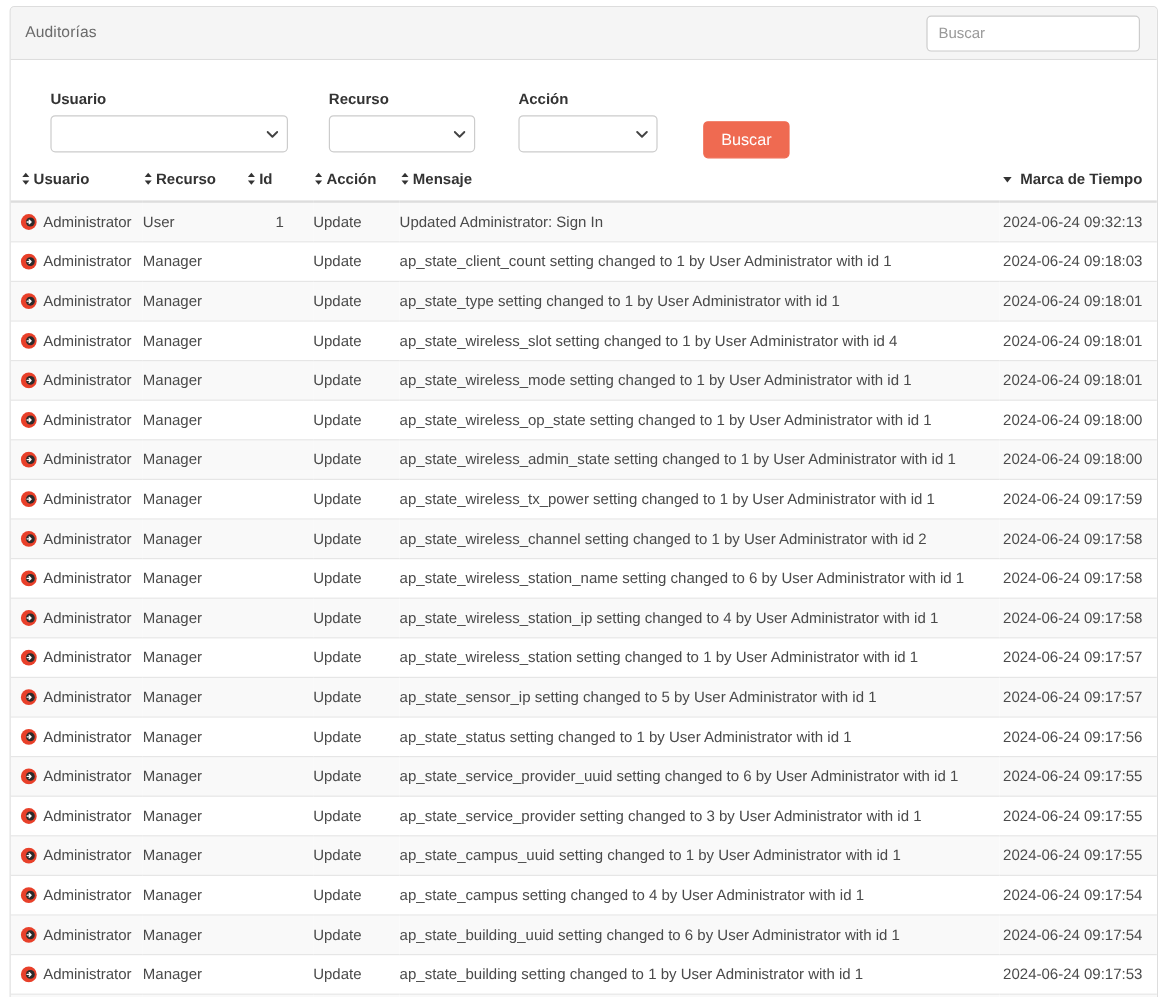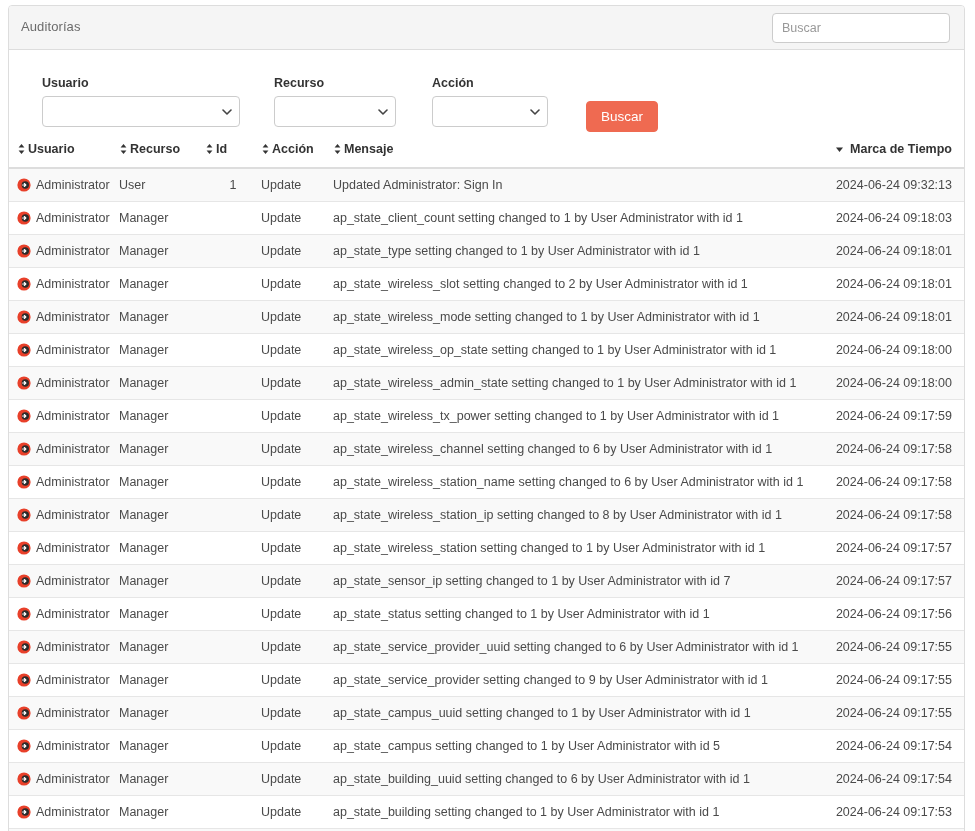--- a/index.html
+++ b/index.html
@@ -386,21 +386,21 @@
                     <circle cx="8.3" cy="7" r="3.7" fill="#2b2b2b"></circle>
                     <path d="M5.6 7 L8.6 7 M7.3 5.5 L8.9 7 L7.3 8.5" stroke="#ffffff" stroke-width="1.1" fill="none" stroke-linecap="round" stroke-linejoin="round"></path>
                   </svg>
                 </span>
                 <span>Administrator</span>
               </span>
             </td>
             <td>Manager</td>
             <td class="id-cell"></td>
             <td class="act-cell">Update</td>
-            <td class="msg-cell">ap_state_wireless_slot setting changed to 2 by User Administrator with id 1</td>
+            <td class="msg-cell">ap_state_wireless_slot setting changed to 1 by User Administrator with id 4</td>
             <td class="ts">2024-06-24 09:18:01</td>
           </tr>
           <tr>
             <td class="user-cell">
               <span class="user-inner">
                 <span class="user-icon">
                   <svg viewBox="0 0 14 14" width="14" height="14">
                     <circle cx="7" cy="7" r="6.6" fill="#e8402a"></circle>
                     <circle cx="8.3" cy="7" r="3.7" fill="#2b2b2b"></circle>
                     <path d="M5.6 7 L8.6 7 M7.3 5.5 L8.9 7 L7.3 8.5" stroke="#ffffff" stroke-width="1.1" fill="none" stroke-linecap="round" stroke-linejoin="round"></path>
@@ -481,21 +481,21 @@
                     <circle cx="8.3" cy="7" r="3.7" fill="#2b2b2b"></circle>
                     <path d="M5.6 7 L8.6 7 M7.3 5.5 L8.9 7 L7.3 8.5" stroke="#ffffff" stroke-width="1.1" fill="none" stroke-linecap="round" stroke-linejoin="round"></path>
                   </svg>
                 </span>
                 <span>Administrator</span>
               </span>
             </td>
             <td>Manager</td>
             <td class="id-cell"></td>
             <td class="act-cell">Update</td>
-            <td class="msg-cell">ap_state_wireless_channel setting changed to 6 by User Administrator with id 1</td>
+            <td class="msg-cell">ap_state_wireless_channel setting changed to 1 by User Administrator with id 2</td>
             <td class="ts">2024-06-24 09:17:58</td>
           </tr>
           <tr>
             <td class="user-cell">
               <span class="user-inner">
                 <span class="user-icon">
                   <svg viewBox="0 0 14 14" width="14" height="14">
                     <circle cx="7" cy="7" r="6.6" fill="#e8402a"></circle>
                     <circle cx="8.3" cy="7" r="3.7" fill="#2b2b2b"></circle>
                     <path d="M5.6 7 L8.6 7 M7.3 5.5 L8.9 7 L7.3 8.5" stroke="#ffffff" stroke-width="1.1" fill="none" stroke-linecap="round" stroke-linejoin="round"></path>
@@ -519,21 +519,21 @@
                     <circle cx="8.3" cy="7" r="3.7" fill="#2b2b2b"></circle>
                     <path d="M5.6 7 L8.6 7 M7.3 5.5 L8.9 7 L7.3 8.5" stroke="#ffffff" stroke-width="1.1" fill="none" stroke-linecap="round" stroke-linejoin="round"></path>
                   </svg>
                 </span>
                 <span>Administrator</span>
               </span>
             </td>
             <td>Manager</td>
             <td class="id-cell"></td>
             <td class="act-cell">Update</td>
-            <td class="msg-cell">ap_state_wireless_station_ip setting changed to 8 by User Administrator with id 1</td>
+            <td class="msg-cell">ap_state_wireless_station_ip setting changed to 4 by User Administrator with id 1</td>
             <td class="ts">2024-06-24 09:17:58</td>
           </tr>
           <tr>
             <td class="user-cell">
               <span class="user-inner">
                 <span class="user-icon">
                   <svg viewBox="0 0 14 14" width="14" height="14">
                     <circle cx="7" cy="7" r="6.6" fill="#e8402a"></circle>
                     <circle cx="8.3" cy="7" r="3.7" fill="#2b2b2b"></circle>
                     <path d="M5.6 7 L8.6 7 M7.3 5.5 L8.9 7 L7.3 8.5" stroke="#ffffff" stroke-width="1.1" fill="none" stroke-linecap="round" stroke-linejoin="round"></path>
@@ -557,21 +557,21 @@
                     <circle cx="8.3" cy="7" r="3.7" fill="#2b2b2b"></circle>
                     <path d="M5.6 7 L8.6 7 M7.3 5.5 L8.9 7 L7.3 8.5" stroke="#ffffff" stroke-width="1.1" fill="none" stroke-linecap="round" stroke-linejoin="round"></path>
                   </svg>
                 </span>
                 <span>Administrator</span>
               </span>
             </td>
             <td>Manager</td>
             <td class="id-cell"></td>
             <td class="act-cell">Update</td>
-            <td class="msg-cell">ap_state_sensor_ip setting changed to 1 by User Administrator with id 7</td>
+            <td class="msg-cell">ap_state_sensor_ip setting changed to 5 by User Administrator with id 1</td>
             <td class="ts">2024-06-24 09:17:57</td>
           </tr>
           <tr>
             <td class="user-cell">
               <span class="user-inner">
                 <span class="user-icon">
                   <svg viewBox="0 0 14 14" width="14" height="14">
                     <circle cx="7" cy="7" r="6.6" fill="#e8402a"></circle>
                     <circle cx="8.3" cy="7" r="3.7" fill="#2b2b2b"></circle>
                     <path d="M5.6 7 L8.6 7 M7.3 5.5 L8.9 7 L7.3 8.5" stroke="#ffffff" stroke-width="1.1" fill="none" stroke-linecap="round" stroke-linejoin="round"></path>
@@ -614,21 +614,21 @@
                     <circle cx="8.3" cy="7" r="3.7" fill="#2b2b2b"></circle>
                     <path d="M5.6 7 L8.6 7 M7.3 5.5 L8.9 7 L7.3 8.5" stroke="#ffffff" stroke-width="1.1" fill="none" stroke-linecap="round" stroke-linejoin="round"></path>
                   </svg>
                 </span>
                 <span>Administrator</span>
               </span>
             </td>
             <td>Manager</td>
             <td class="id-cell"></td>
             <td class="act-cell">Update</td>
-            <td class="msg-cell">ap_state_service_provider setting changed to 9 by User Administrator with id 1</td>
+            <td class="msg-cell">ap_state_service_provider setting changed to 3 by User Administrator with id 1</td>
             <td class="ts">2024-06-24 09:17:55</td>
           </tr>
           <tr>
             <td class="user-cell">
               <span class="user-inner">
                 <span class="user-icon">
                   <svg viewBox="0 0 14 14" width="14" height="14">
                     <circle cx="7" cy="7" r="6.6" fill="#e8402a"></circle>
                     <circle cx="8.3" cy="7" r="3.7" fill="#2b2b2b"></circle>
                     <path d="M5.6 7 L8.6 7 M7.3 5.5 L8.9 7 L7.3 8.5" stroke="#ffffff" stroke-width="1.1" fill="none" stroke-linecap="round" stroke-linejoin="round"></path>
@@ -652,21 +652,21 @@
                     <circle cx="8.3" cy="7" r="3.7" fill="#2b2b2b"></circle>
                     <path d="M5.6 7 L8.6 7 M7.3 5.5 L8.9 7 L7.3 8.5" stroke="#ffffff" stroke-width="1.1" fill="none" stroke-linecap="round" stroke-linejoin="round"></path>
                   </svg>
                 </span>
                 <span>Administrator</span>
               </span>
             </td>
             <td>Manager</td>
             <td class="id-cell"></td>
             <td class="act-cell">Update</td>
-            <td class="msg-cell">ap_state_campus setting changed to 1 by User Administrator with id 5</td>
+            <td class="msg-cell">ap_state_campus setting changed to 4 by User Administrator with id 1</td>
             <td class="ts">2024-06-24 09:17:54</td>
           </tr>
           <tr>
             <td class="user-cell">
               <span class="user-inner">
                 <span class="user-icon">
                   <svg viewBox="0 0 14 14" width="14" height="14">
                     <circle cx="7" cy="7" r="6.6" fill="#e8402a"></circle>
                     <circle cx="8.3" cy="7" r="3.7" fill="#2b2b2b"></circle>
                     <path d="M5.6 7 L8.6 7 M7.3 5.5 L8.9 7 L7.3 8.5" stroke="#ffffff" stroke-width="1.1" fill="none" stroke-linecap="round" stroke-linejoin="round"></path>

